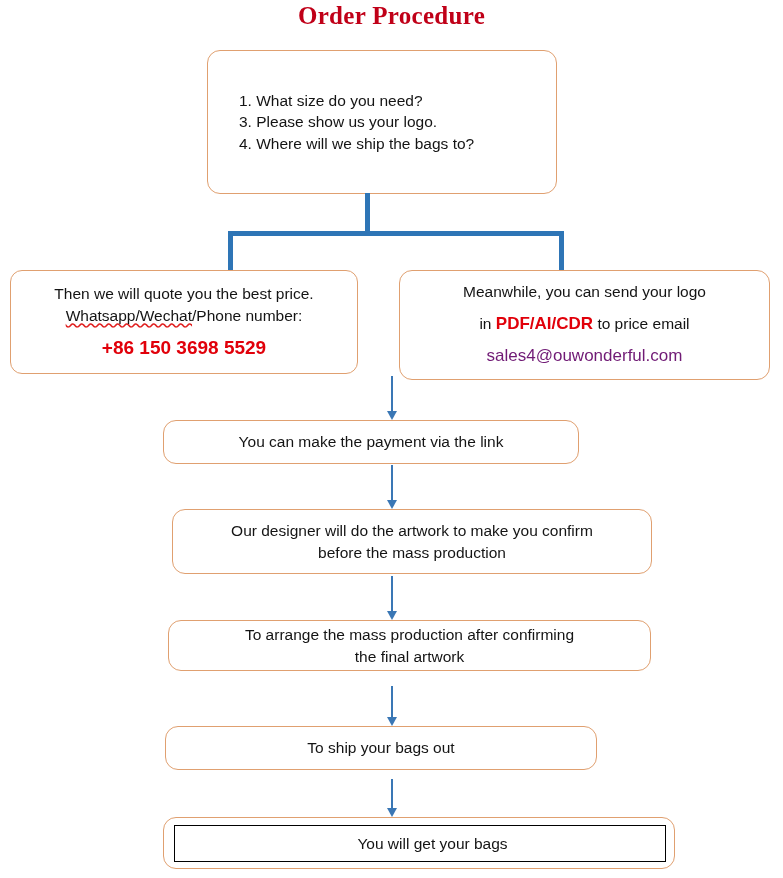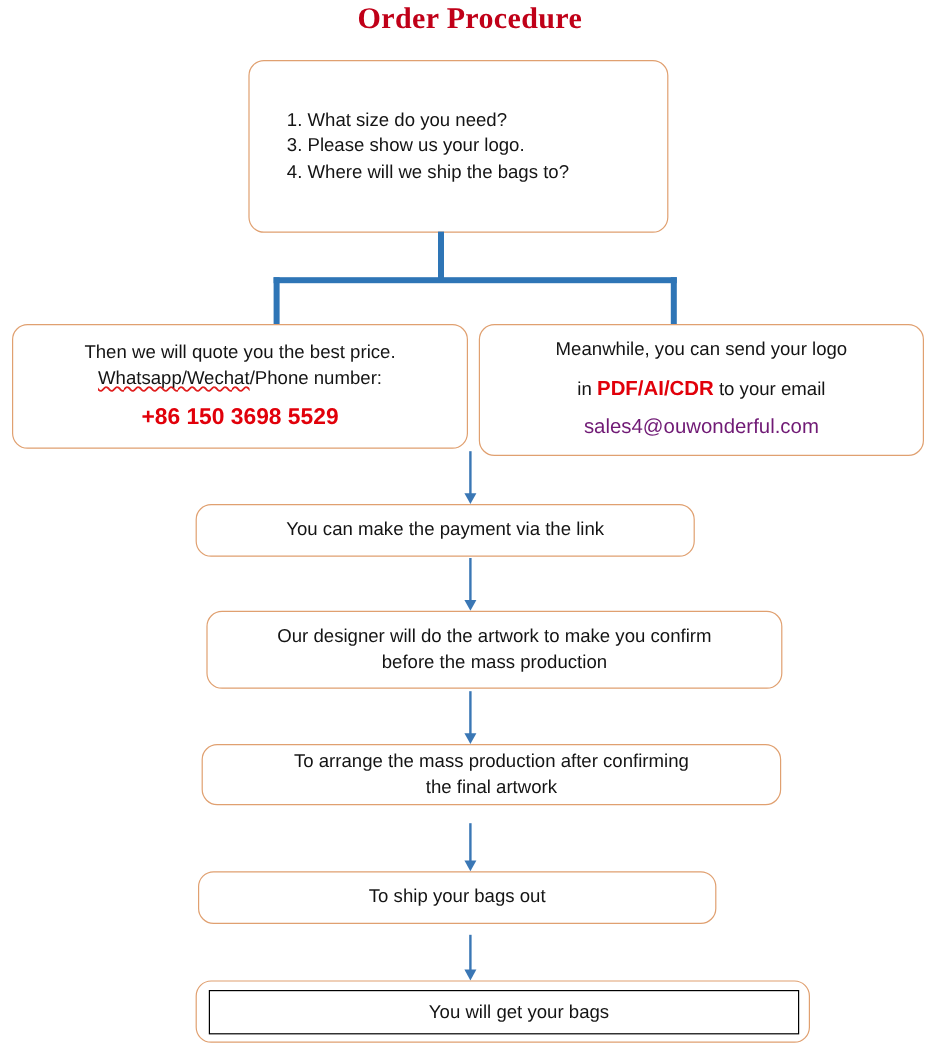--- a/index.html
+++ b/index.html
@@ -64,24 +64,25 @@
     padding-left: 20px;
     margin-bottom: 1px;
     white-space: nowrap;
   }
   #box-clarify .q { display: block; white-space: nowrap; }
 
   
   #box-quote {
     left: 10px;
     top: 270px;
-    width: 380px;
+    width: 348px;
     height: 104px;
     padding: 4px 8px;
     line-height: 1.45;
+    border-radius: 12px;
   }
   #box-quote .spell {
     text-decoration: underline wavy #E02020;
     text-decoration-skip-ink: none;
     text-underline-offset: 1px;
   }
   .phone {
     display: block;
     margin-top: 6px;
     font-size: 19px;
@@ -196,21 +197,21 @@
 <div class="branch" id="branch-right-leg"></div>
 
 <div class="flow-box" id="box-quote">
   <span class="line">Then we will quote you the best price.</span>
   <span class="line"><span class="spell">Whatsapp/Wechat</span><span>/Phone number:</span></span>
   <span class="phone">+86 150 3698 5529</span>
 </div>
 
 <div class="flow-box" id="box-logo">
   <span class="l1">Meanwhile, you can send your logo</span>
-  <span class="l2"><span>in </span><span class="fmt-strong">PDF/AI/CDR</span><span> to your email</span></span>
+  <span class="l2"><span>in </span><span class="fmt-strong">PDF/AI/CDR</span><span> to price email</span></span>
   <span class="email">sales4@ouwonderful.com</span>
 </div>
 
 <div class="arrow" id="arrow-to-payment">
   <span class="shaft"></span>
   <span class="head"></span>
 </div>
 
 <div class="flow-box" id="box-payment">
   <span class="line">You can make the payment via the link</span>

